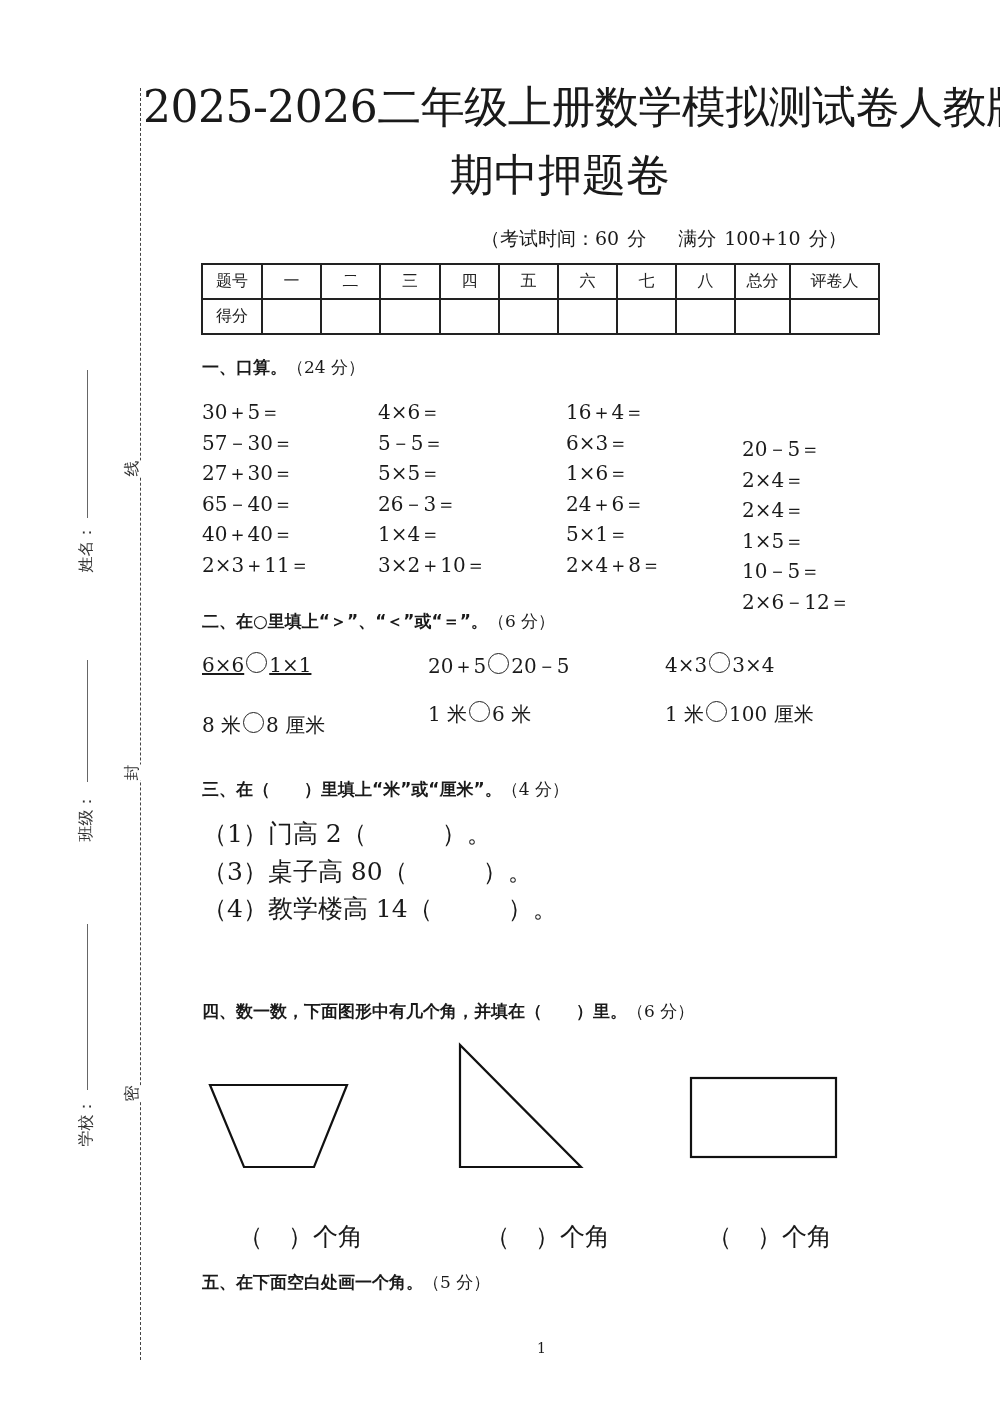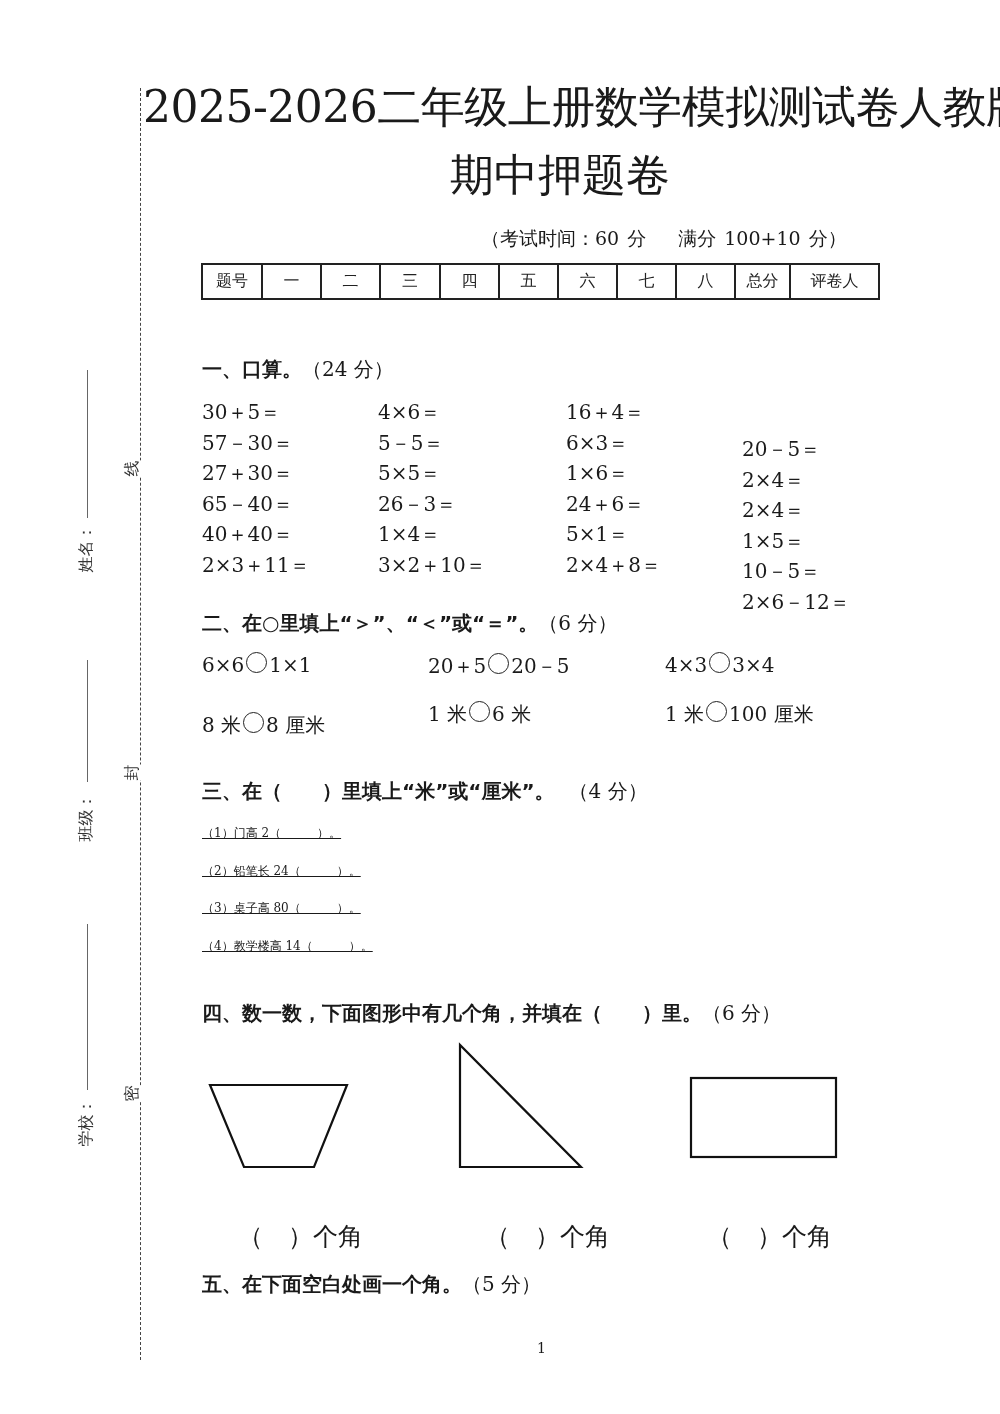--- a/index.html
+++ b/index.html
@@ -32,29 +32,29 @@
   .exam-info span { margin-right: 32px; }
   
   table.score {
     position: absolute; left: 201px; top: 263px;
     border-collapse: collapse; font-family: "DejaVu Sans", sans-serif; font-size: 16px;
   }
   table.score td {
     border: 2px solid #222; height: 33px; padding: 0; text-align: center; color: #222;
   }
   
-  .sec-title { font-size: 20px; font-weight: bold; font-family: "DejaVu Sans", sans-serif; }
+  .sec-title { font-size: 17px; font-weight: bold; font-family: "DejaVu Sans", sans-serif; }
   .sec-title .pts { font-weight: normal; font-family: "DejaVu Serif", serif; }
   .calc { font-size: 20px; }
   .cmp { font-size: 20px; display: flex; align-items: center; }
   .circle {
     display: inline-block; width: 21px; height: 21px; border: 1.8px solid #222;
     border-radius: 50%; margin: 0 2px; box-sizing: border-box; transform: translateY(-3px);
   }
-  .fill { font-size: 12px; text-decoration: underline; }
+  .fill { font-size: 25px; }
   .angle-ans { font-size: 25px; font-family: "DejaVu Sans", sans-serif; }
   .page-num { left: 537px; top: 1340px; font-size: 14px; }
 </style>
 </head>
 <body>
 
 <div class="dash-line"></div>
 
 <div class="margin-underline" style="top:370px;height:148px;"></div>
 <div class="margin-label" style="left:62px;top:538px;">姓名：</div>
@@ -81,20 +81,33 @@
     <td style="width:57px">二</td>
     <td style="width:58px">三</td>
     <td style="width:57px">四</td>
     <td style="width:57px">五</td>
     <td style="width:57px">六</td>
     <td style="width:57px">七</td>
     <td style="width:57px">八</td>
     <td style="width:53px">总分</td>
     <td style="width:87px">评卷人</td>
   </tr>
+  <tr>
+    <td>得分</td>
+    <td></td>
+    <td></td>
+    <td></td>
+    <td></td>
+    <td></td>
+    <td></td>
+    <td></td>
+    <td></td>
+    <td></td>
+    <td></td>
+  </tr>
 </tbody>
   </table>
 
 <div class="abs sec-title" style="left:202px;top:356px;">
   <span>一、口算。</span><span class="pts">（24 分）</span>
 </div>
 
 <div class="abs calc" style="left:202px;top:397px;line-height:30.5px;">
   <div>30＋5＝</div>
   <div>57－30＝</div>
@@ -125,21 +138,21 @@
   <div>2×4＝</div>
   <div>1×5＝</div>
   <div>10－5＝</div>
   <div>2×6－12＝</div>
 </div>
 
 <div class="abs sec-title" style="left:202px;top:610px;">
   <span>二、在○里填上“＞”、“＜”或“＝”。</span><span class="pts">（6 分）</span>
 </div>
 
-<div class="abs cmp" style="left:202px;top:653px;">
+<div class="abs cmp" style="left:202px;top:653px;text-decoration:underline;">
   <span>6×6</span>
     <span class="circle"></span>
     <span>1×1</span>
 </div>
 <div class="abs cmp" style="left:428px;top:653px;">
   <span>20＋5</span>
     <span class="circle"></span>
     <span>20－5</span>
 </div>
 <div class="abs cmp" style="left:665px;top:653px;">
@@ -157,25 +170,24 @@
     <span class="circle"></span>
     <span>6 米</span>
 </div>
 <div class="abs cmp" style="left:665px;top:701px;">
   <span>1 米</span>
     <span class="circle"></span>
     <span>100 厘米</span>
 </div>
 
 <div class="abs sec-title" style="left:202px;top:778px;">
-  <span>三、在（　　）里填上“米”或“厘米”。</span><span class="pts" style="margin-left:14px">（4 分）</span>
+  <span>三、在（　　）里填上“米”或“厘米”。</span><span class="pts" style="">（4 分）</span>
 </div>
 <div class="abs fill" style="left:202px;top:815px;line-height:37.5px;">
   <div>（1）门高 2（　　　）。</div>
-  <div>（2）铅笔长 24（　　　）。</div>
   <div>（3）桌子高 80（　　　）。</div>
   <div>（4）教学楼高 14（　　　）。</div>
 </div>
 
 <div class="abs sec-title" style="left:202px;top:1000px;">
   <span>四、数一数，下面图形中有几个角，并填在（　　）里。</span><span class="pts">（6 分）</span>
 </div>
 
 <svg class="abs" style="left:0;top:0;" width="1000" height="1414">
   <polygon points="210,1085 347,1085 314,1167 244,1167" fill="none" stroke="#111" stroke-width="2.2" stroke-linejoin="miter"></polygon>

